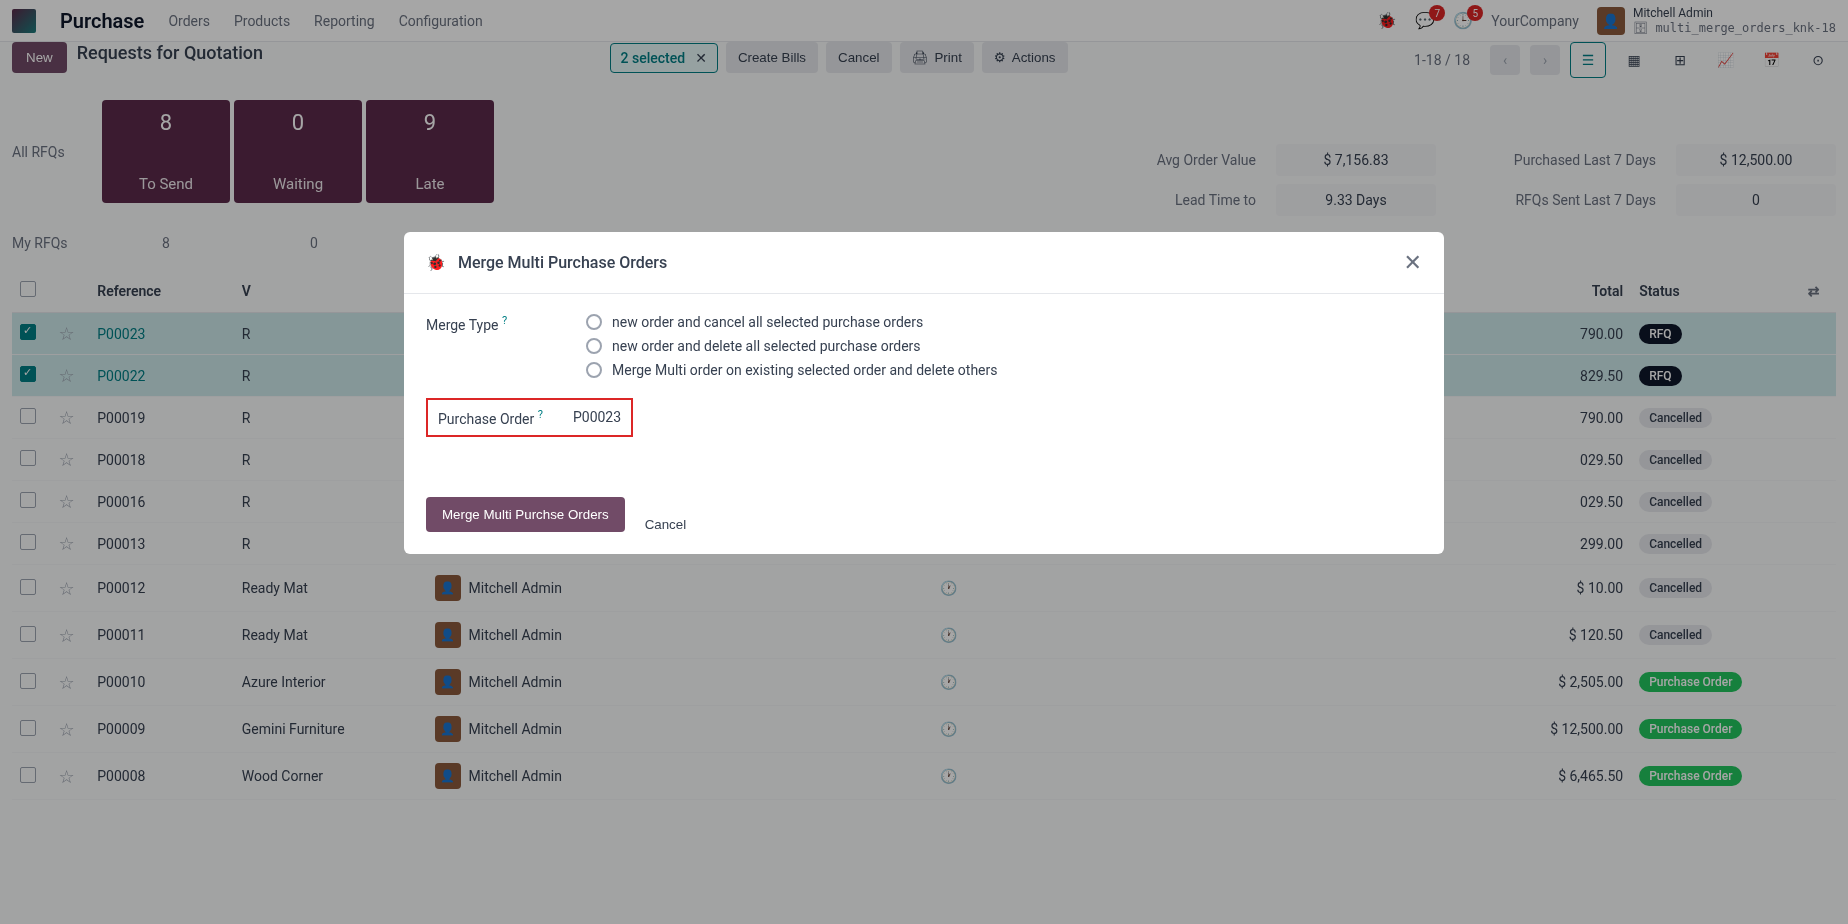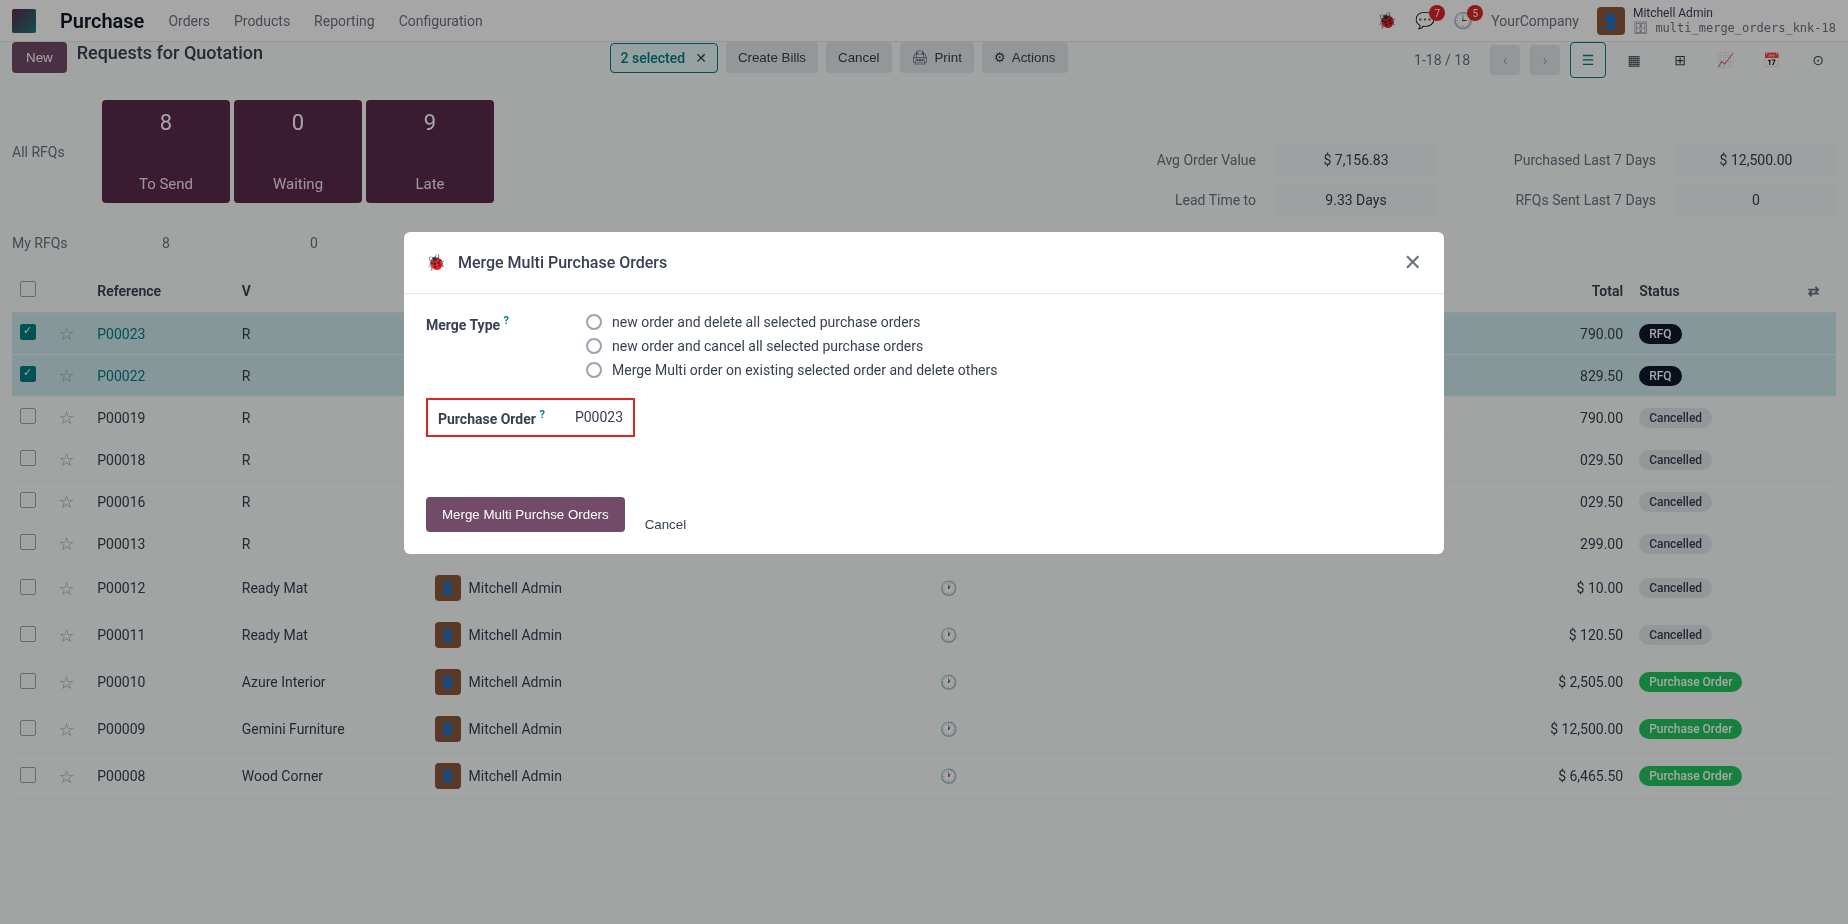--- a/index.html
+++ b/index.html
@@ -67,21 +67,21 @@
 
 
 .overlay { position: absolute; inset: 0; background: rgba(0,0,0,0.35); display: flex; align-items: flex-start; justify-content: center; padding-top: 232px; }
 .modal { background: #fff; width: 1040px; border-radius: 6px; overflow: hidden; }
 .modal-header { display: flex; align-items: center; gap: 12px; padding: 18px 22px; border-bottom: 1px solid #e5e7eb; }
 .modal-header .bug { color: #017E84; font-size: 16px; }
 .modal-title { font-size: 16px; font-weight: 500; }
 .modal-close { margin-left: auto; font-size: 22px; color: #6b7280; cursor: pointer; }
 .modal-body { padding: 20px 22px 30px; }
 .form-row { display: flex; gap: 40px; margin-bottom: 20px; }
-.form-label { width: 120px; color: #374151; position: relative; font-weight: bold; }
+.form-label { width: 120px; color: #374151; position: relative; }
 .form-label .q { color: #017E84; font-size: 11px; vertical-align: super; }
 .radio-list { display: flex; flex-direction: column; gap: 8px; }
 .radio-item { display: flex; align-items: center; gap: 10px; }
 .radio { width: 16px; height: 16px; border: 2px solid #9ca3af; border-radius: 50%; display: inline-block; position: relative; }
 .radio.on { border-color: #017E84; }
 .radio.on::after { content: ''; position: absolute; inset: 2px; background: #017E84; border-radius: 50%; }
 .highlight-red { border: 2px solid #dc2626; padding: 4px 6px; display: inline-flex; align-items: center; }
 .po-value { color: #374151; }
 .modal-footer { padding: 10px 22px 22px; display: flex; gap: 20px; align-items: flex-end; }
 .btn-primary { background: #714B67; color: #fff; border: none; padding: 10px 16px; border-radius: 4px; cursor: pointer; }
@@ -366,25 +366,25 @@
       <span class="bug">🐞</span>
       <div class="modal-title">Merge Multi Purchase Orders</div>
       <div class="modal-close">✕</div>
     </div>
     <div class="modal-body">
       <div class="form-row">
         <div class="form-label"><span>Merge Type</span> <span class="q">?</span></div>
         <div class="radio-list">
           <div class="radio-item">
               <span class="radio"></span>
-              <span>new order and delete all selected purchase orders</span>
+              <span>new order and cancel all selected purchase orders</span>
             </div>
           <div class="radio-item">
               <span class="radio"></span>
-              <span>new order and cancel all selected purchase orders</span>
+              <span>new order and delete all selected purchase orders</span>
             </div>
           <div class="radio-item">
               <span class="radio"></span>
               <span>Merge Multi order on existing selected order and delete others</span>
             </div>
         </div>
       </div>
       <div class="form-row">
         <div class="highlight-red" style="gap:30px;padding:8px 10px">
           <div class="form-label" style="width:auto"><span>Purchase Order</span> <span class="q">?</span></div>

